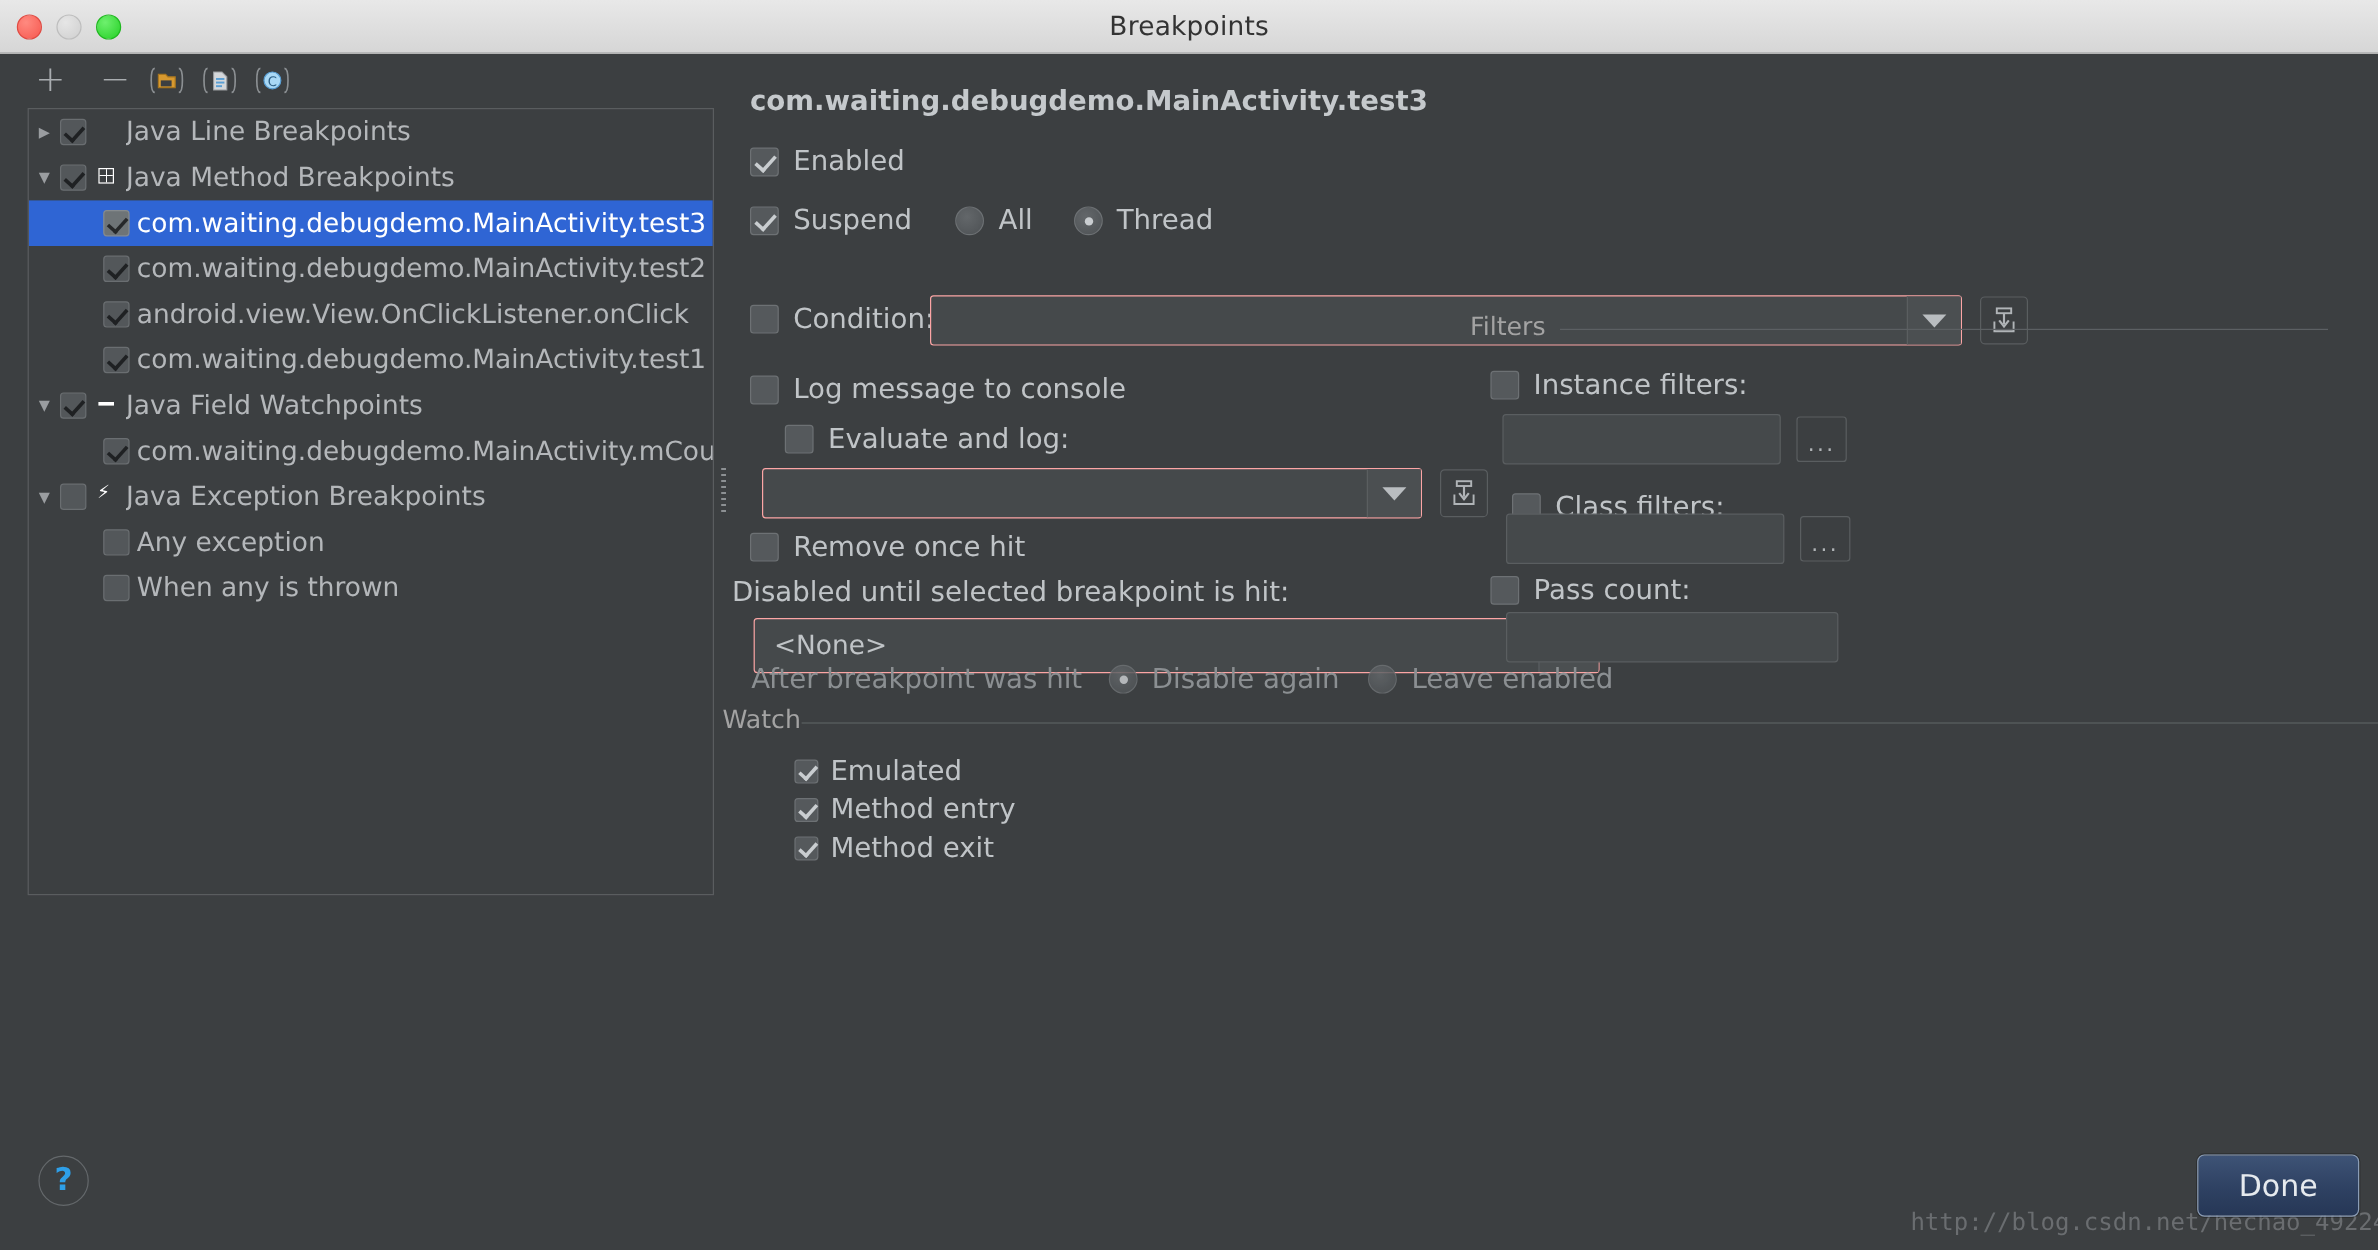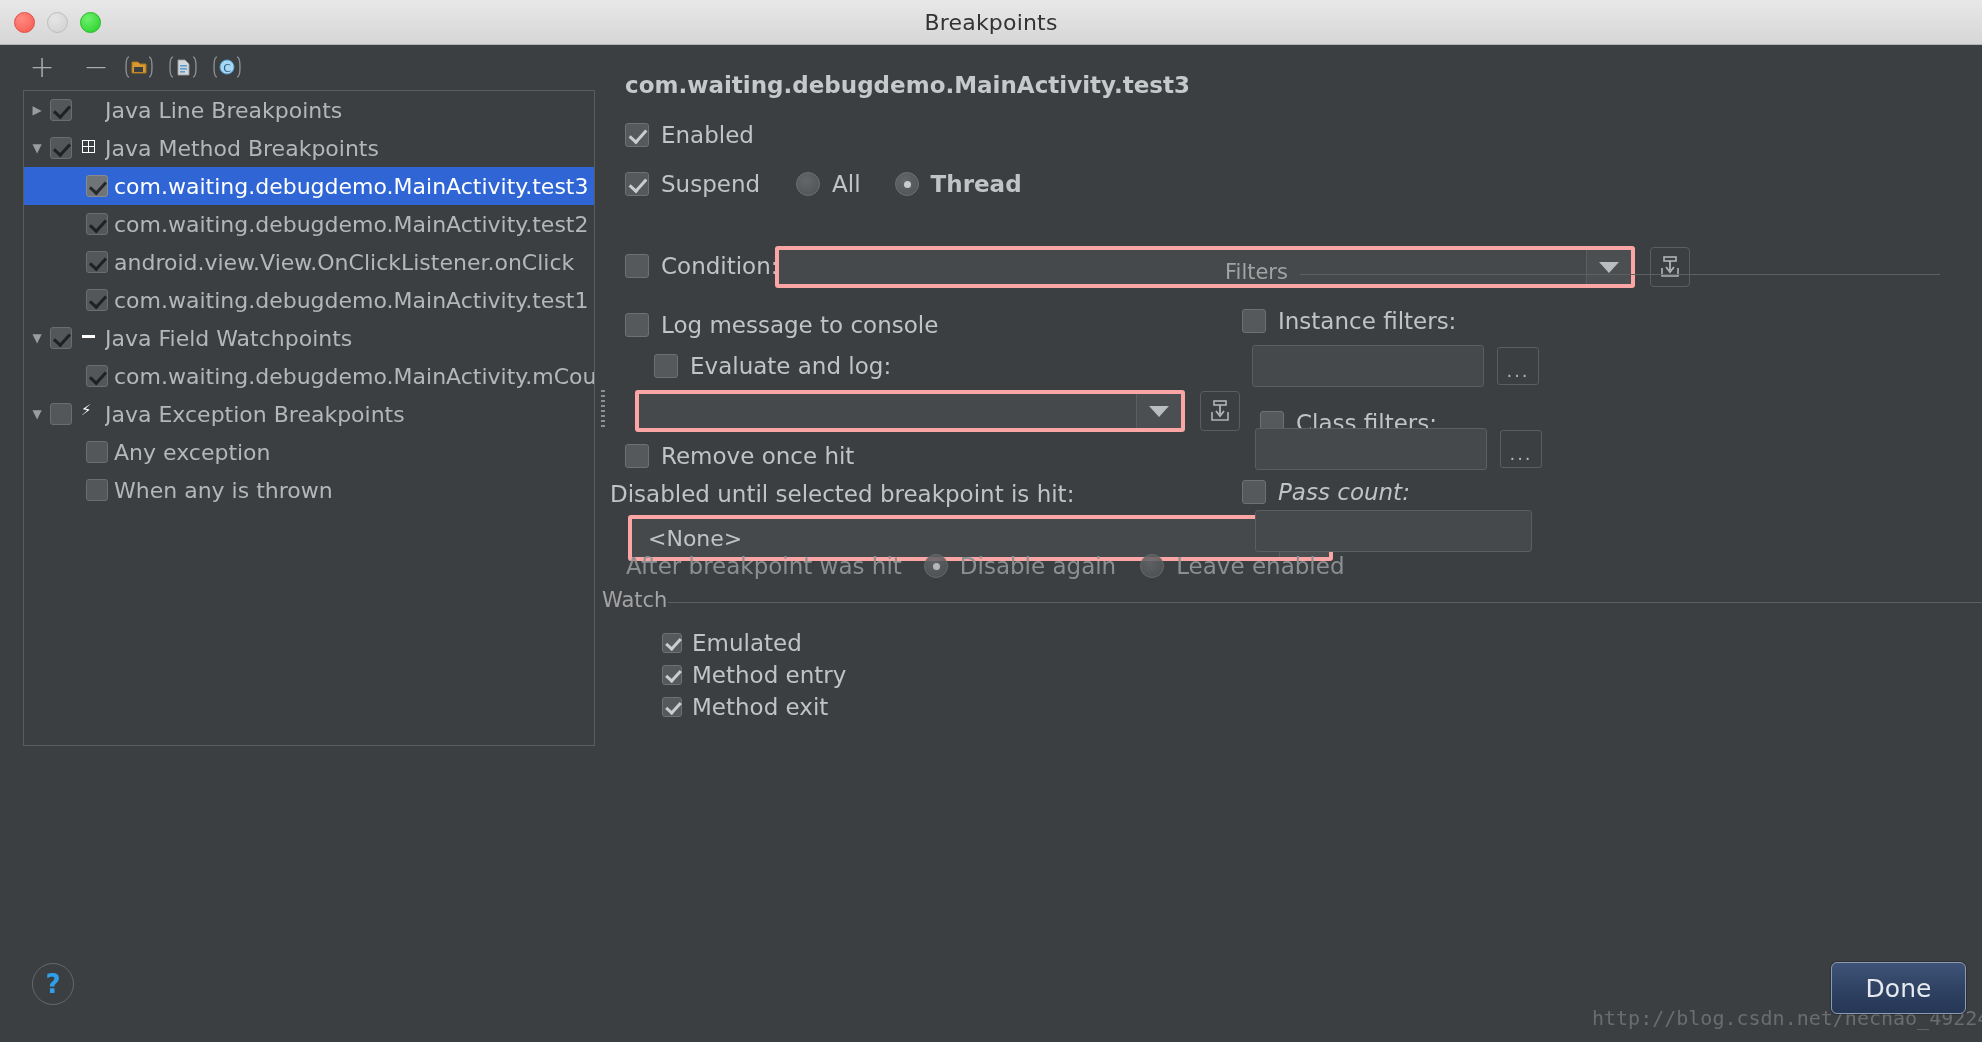--- a/index.html
+++ b/index.html
@@ -136,21 +136,21 @@
     content: ""; position: absolute; left: 8px; top: 8px; width: 7px; height: 7px;
     border-radius: 50%; background: #c9cdd0;
   }
   .radio.dim { opacity: 0.85; }
 
   .field {
     background: #45494b; border: 1px solid #5a5e60; border-radius: 3px; height: 42px;
   }
 
   .combo {
-    background: #45494b; border: 4px solid #fca5a5; border-radius: 3px; height: 42px;
+    background: #45494b; border: 1px solid #fca5a5; border-radius: 3px; height: 42px;
     display: flex; align-items: center;
   }
   .combo .val { font-size: 22px; color: #c0c4c7; padding-left: 16px; flex: 1; }
   .combo .arrowbtn {
     width: 45px; height: 100%; border-left: 1px solid #5a5e60;
     display: flex; align-items: center; justify-content: center;
     background: #4b4f51;
   }
   .caret { width: 0; height: 0; border-left: 10px solid transparent; border-right: 10px solid transparent; border-top: 11px solid #b9bdc0; }
 
@@ -319,21 +319,21 @@
     </div>
 
     <div class="row" style="left:15px; top:111px;" data-name="suspend-row">
       <span class="chk checked" data-name="suspend-checkbox"></span>
       <span class="lbl" style="text-decoration:underline; text-decoration-color:transparent;" data-name="suspend-label">Suspend</span>
       <span style="display:inline-block;width:36px"></span>
       <span class="radio" data-name="suspend-all-radio"></span>
       <span class="lbl" data-name="suspend-all-label">All</span>
       <span style="display:inline-block;width:34px"></span>
       <span class="radio on" data-name="suspend-thread-radio"></span>
-      <span class="lbl" style="font-weight:bold" data-name="suspend-thread-label">Thread</span>
+      <span class="lbl" style="font-weight:normal" data-name="suspend-thread-label">Thread</span>
     </div>
 
     <div class="row" style="left:15px; top:193px;" data-name="condition-row">
       <span class="chk" data-name="condition-checkbox"></span>
       <span class="lbl" data-name="condition-label">Condition:</span>
     </div>
     <div class="combo" style="position:absolute; left:165px; top:186px; width:860px;" data-name="condition-input">
       <span class="val" data-name="condition-value"></span>
       <span class="arrowbtn" data-name="condition-dropdown-button">
           <span class="caret"></span>
@@ -441,21 +441,21 @@
     <div class="field" style="position:absolute; left:645px; top:450px; width:277px;" data-name="pass-count-input">
       <span style="display:block;padding:9px 0 0 10px;font-size:20px;color:#c0c4c7;" data-name="pass-count-value"></span>
     </div>
   </div>
 
   <style>
     
     [data-name="class-filters-row"]   { top: 350px !important; }
     [data-name="class-filters-input"] { top: 368px !important; }
     [data-name="class-filters-browse-button"] { top: 370px !important; }
-    [data-name="pass-count-row"]      { top: 419px !important; font-style: italic; }
+    [data-name="pass-count-row"]      { top: 419px !important; }
     [data-name="pass-count-input"]    { top: 450px !important; }
   </style>
 
   <div class="help-btn" data-name="help-button">?</div>
   <div class="watermark" data-name="watermark-text">http://blog.csdn.net/hechao_492240640</div>
   <div class="done-btn" data-name="done-button">Done</div>
 
 </div>
 
 </body></html>

